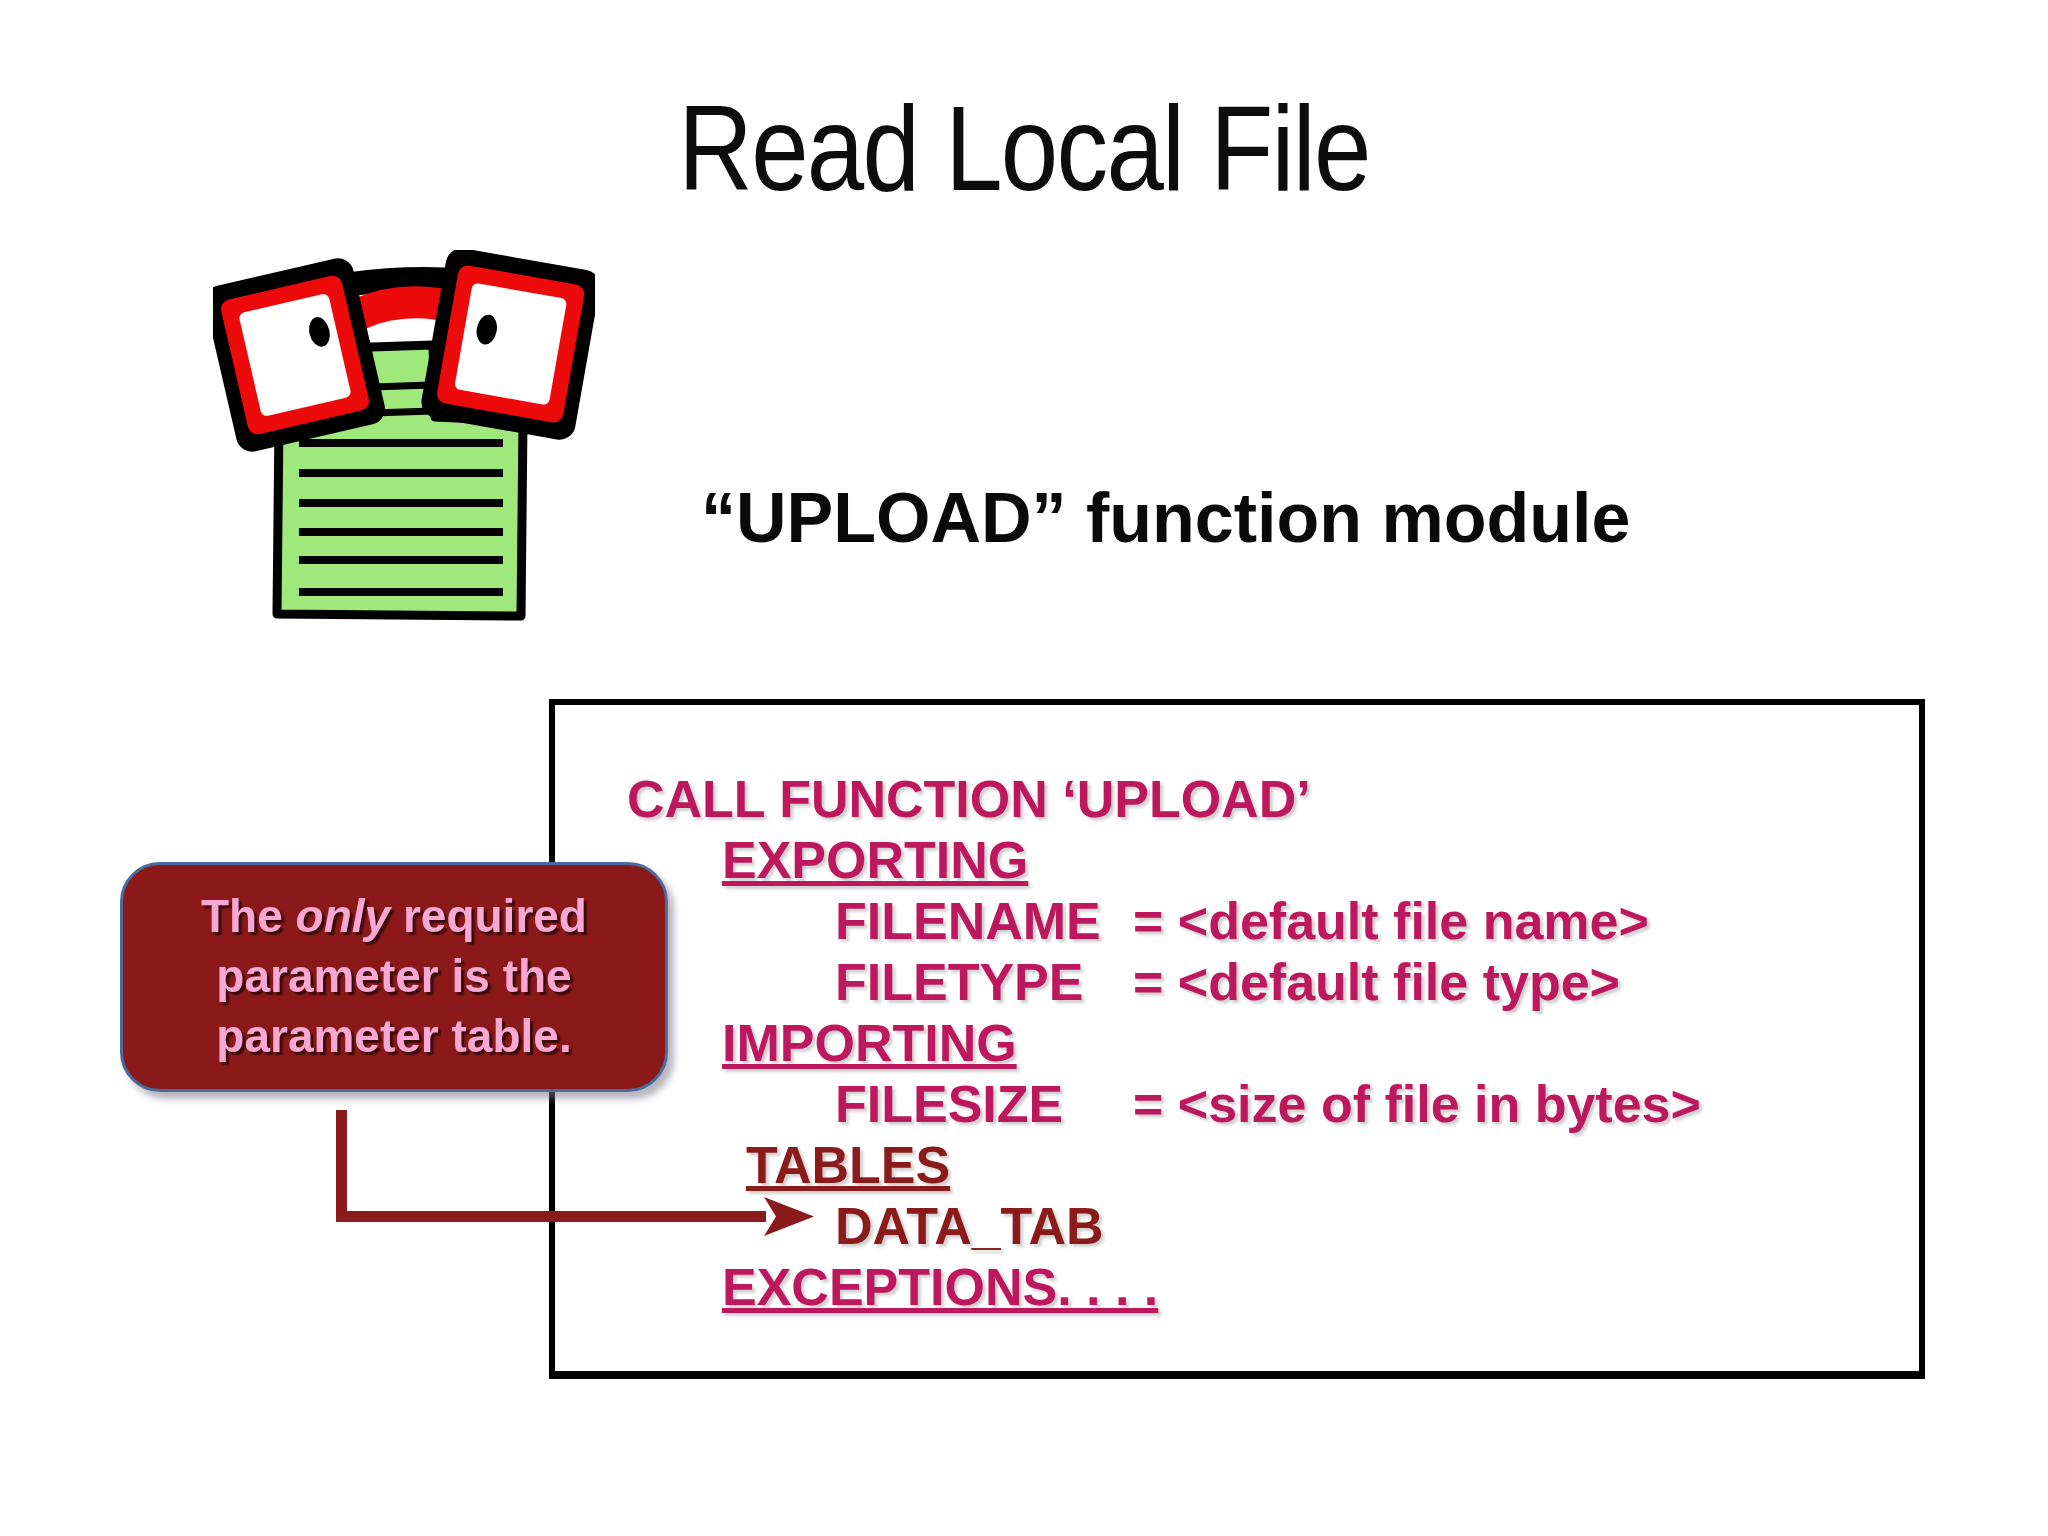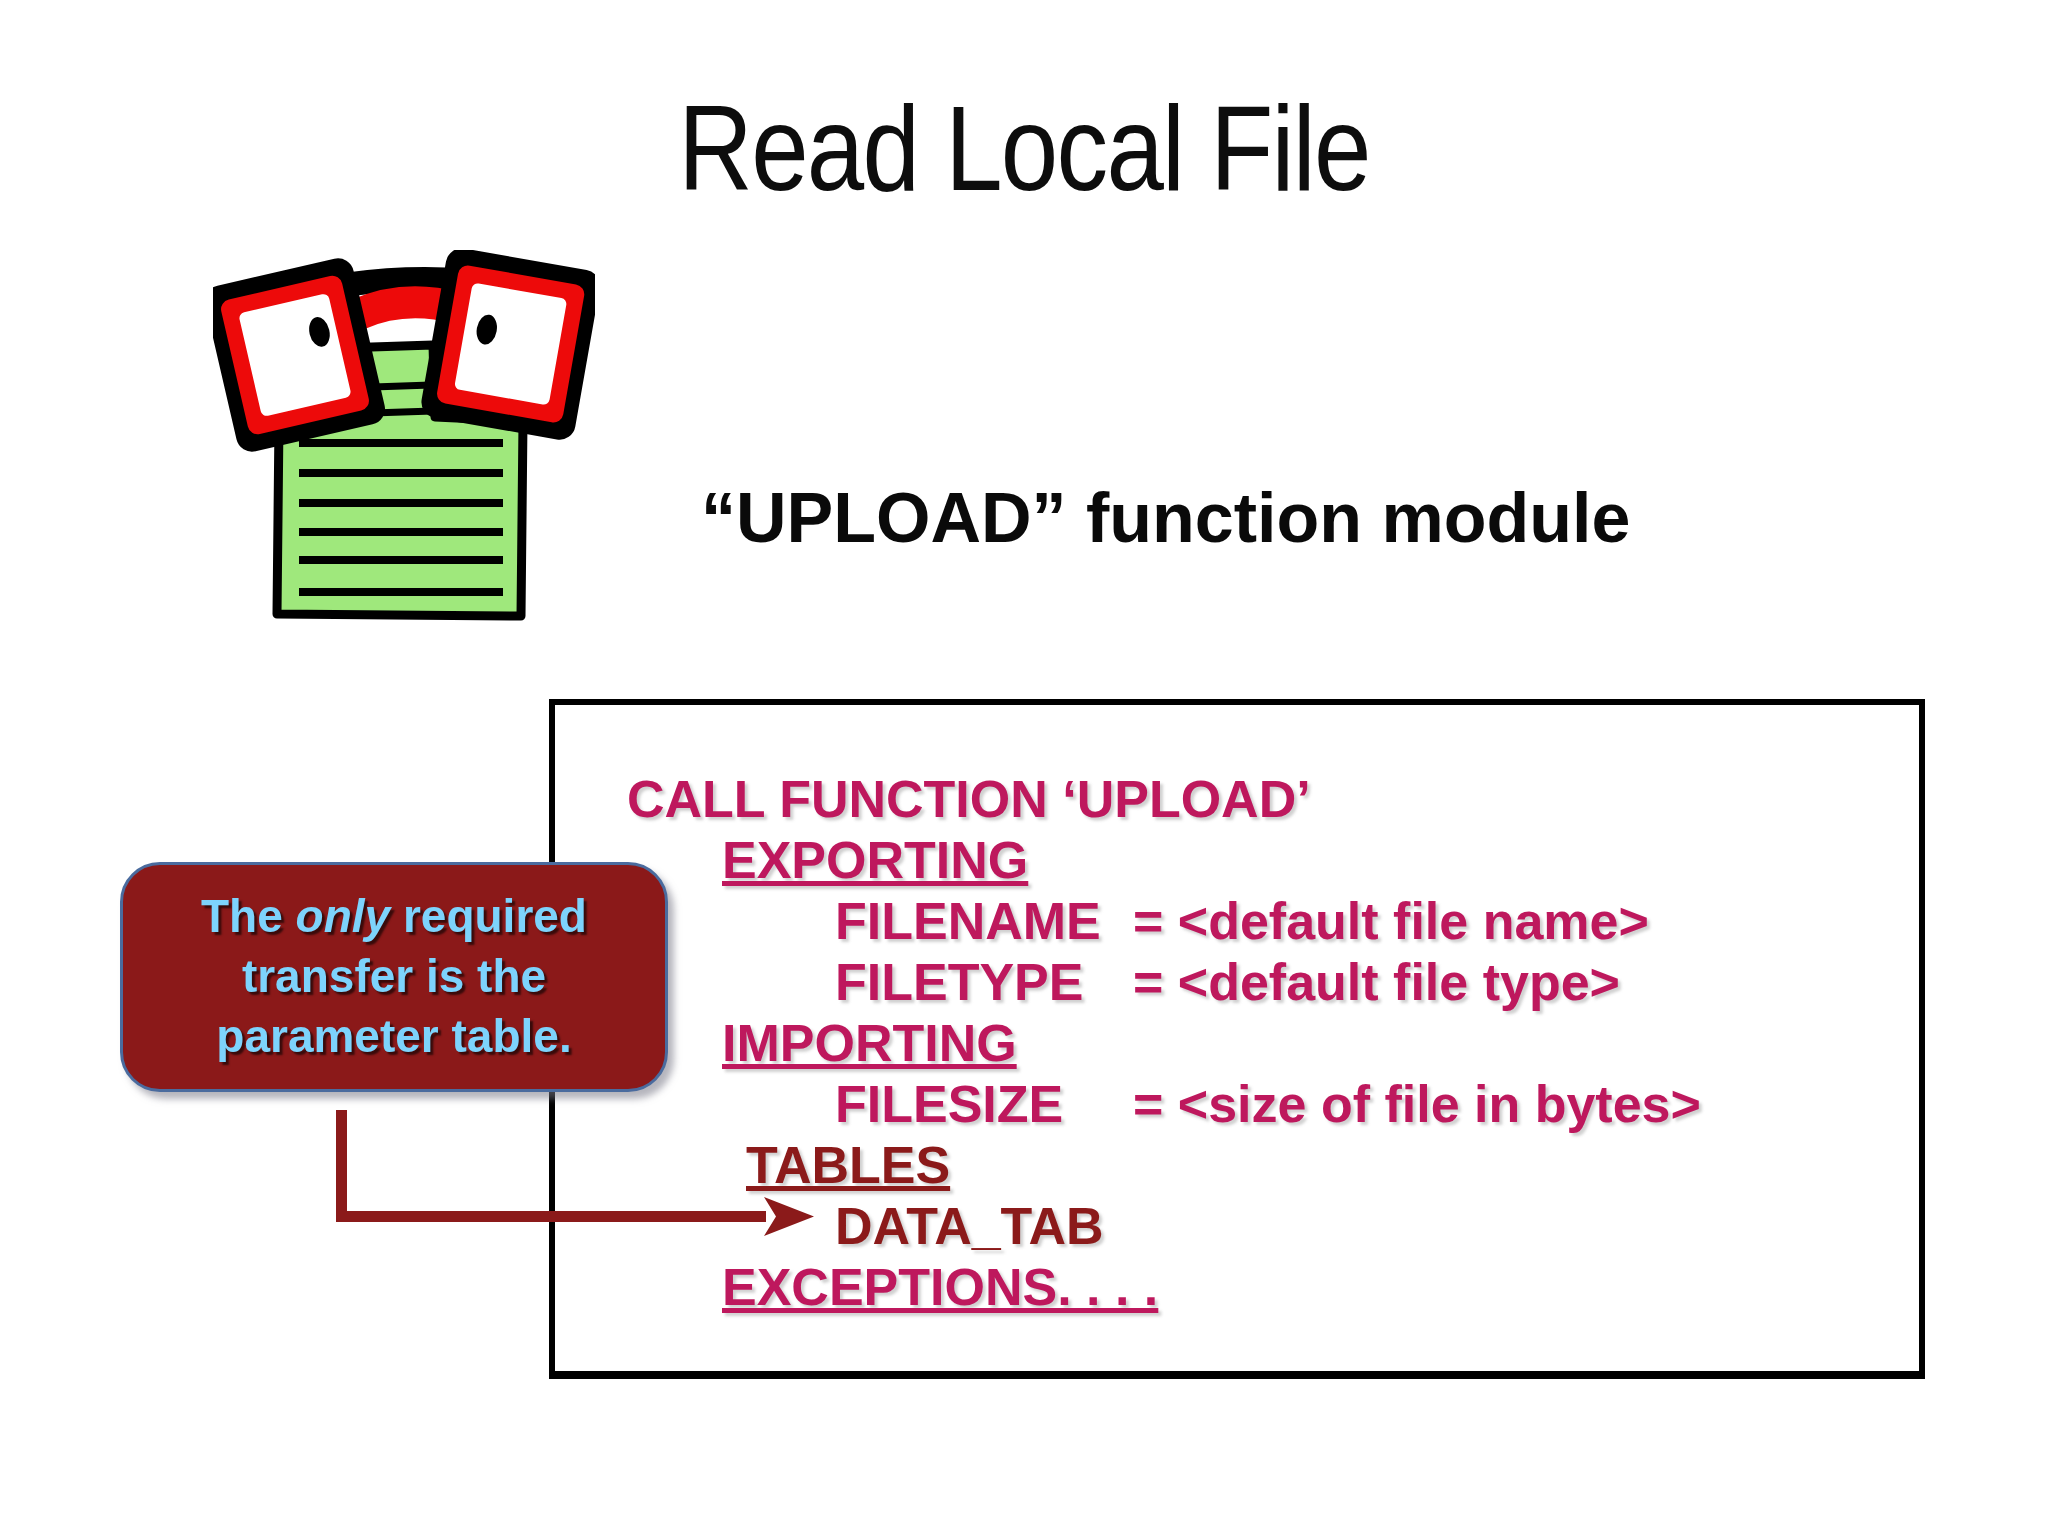--- a/index.html
+++ b/index.html
@@ -29,21 +29,21 @@
   }
   .cl span{position:absolute;white-space:nowrap;}
   .ind0{left:72px;}  .ind1{left:167px;text-decoration:underline;}  .ind2{left:280px;}  .valcol{left:578px;}
   .maroon{color:#8b1a1a;}
   .r1{top:64px;} .r2{top:125px;} .r3{top:186px;} .r4{top:247px;} .r5{top:308px;}
   .r6{top:369px;} .r7{top:430px;margin-left:24px;} .r8{top:491px;} .r9{top:552px;}
   .callout{
     position:absolute;left:120px;top:862px;width:548px;height:230px;box-sizing:border-box;
     background:#8b1919;border:3px solid #4a6b9e;border-radius:40px;
     box-shadow:6px 7px 7px rgba(120,120,135,0.55);
-    z-index:5;text-align:center;color:#7dd3fc;font-weight:bold;
+    z-index:5;text-align:center;color:#f9a8d4;font-weight:bold;
     font-size:46px;line-height:60px;padding-top:21px;
     text-shadow:3px 3px 2px rgba(0,0,0,0.6);
   }
   .callout .em{font-style:italic;}
   .arrow-stem{position:absolute;left:336px;top:1110px;width:11px;height:107px;background:#8b1a1a;z-index:6;}
   .arrow-h{position:absolute;left:336px;top:1211px;width:430px;height:11px;background:#8b1a1a;z-index:6;}
   .arrow-head{position:absolute;left:764px;top:1197px;z-index:6;}
 </style>
 </head>
 <body>
@@ -112,21 +112,21 @@
     <div class="cl r8 maroon">
         <span class="ind2">DATA_TAB</span>
       </div>
     <div class="cl r9">
         <span class="ind1">EXCEPTIONS. . . .</span>
       </div>
   </div>
 
   <div class="callout">
     <div><span>The </span><span class="em">only</span><span> required</span></div>
-    <div>transfer is the</div>
+    <div>parameter is the</div>
     <div>parameter table.</div>
   </div>
 
   <div class="arrow-stem"></div>
   <div class="arrow-h"></div>
   <svg class="arrow-head" width="50" height="40" viewBox="0 0 50 40" aria-hidden="true">
     <path d="M0,0 L50,19.5 L0,39 L12,19.5 Z" fill="#8b1a1a"></path>
   </svg>
 
 </div>

